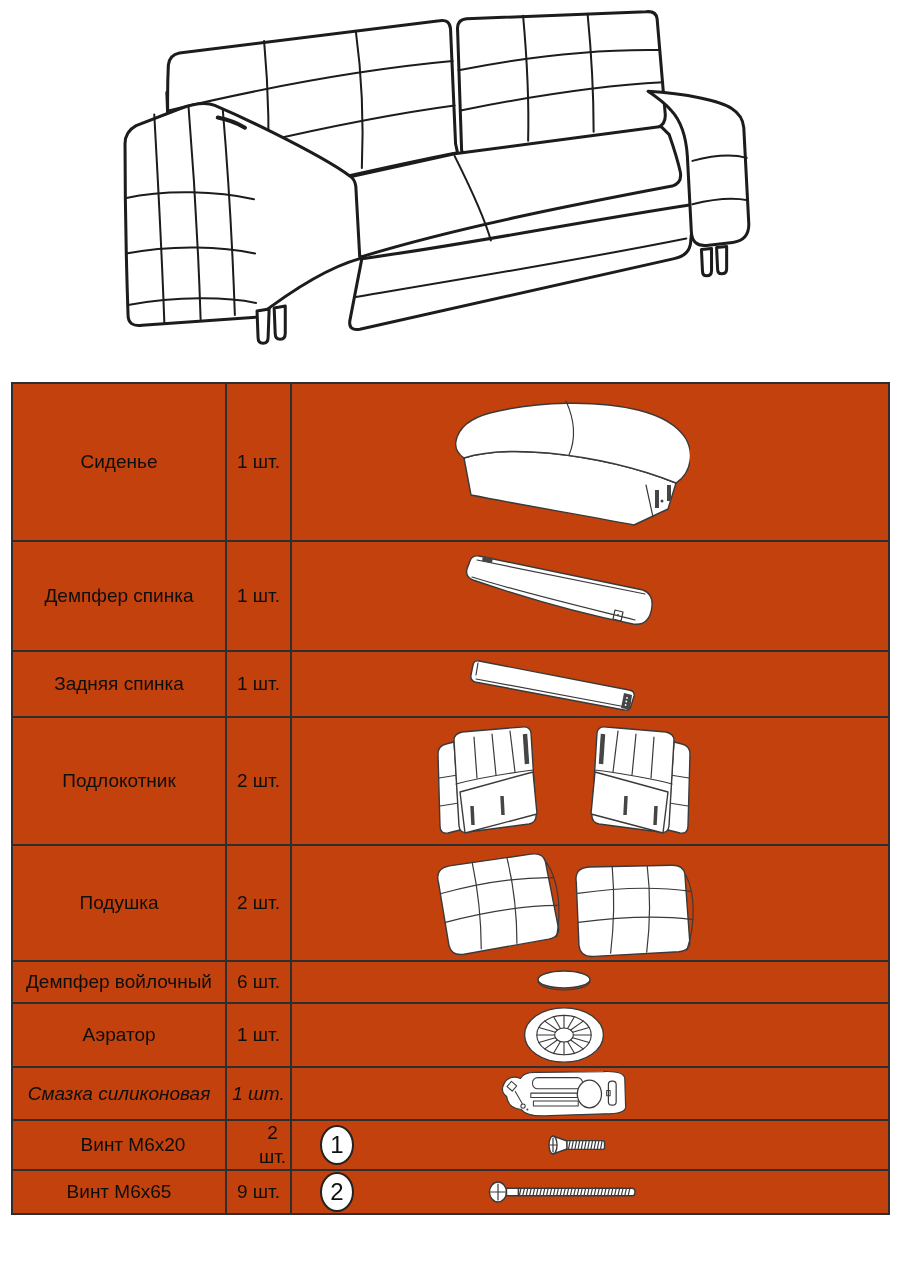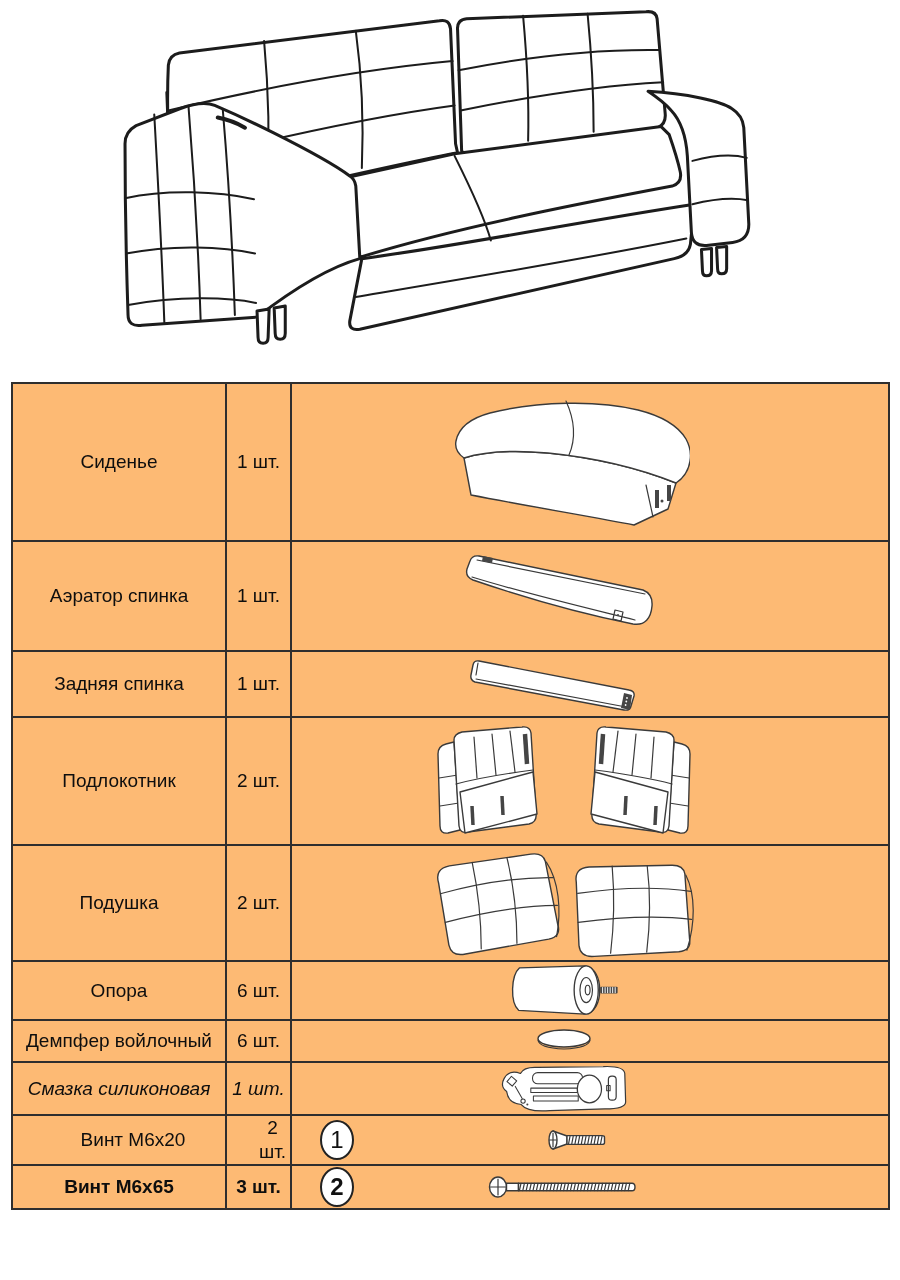--- a/index.html
+++ b/index.html
@@ -4,36 +4,36 @@
 <style>
   html,body{margin:0;padding:0;background:#ffffff;}
   body{width:900px;height:1280px;font-family:"Liberation Sans",sans-serif;color:#0e0e0e;}
   .page{position:relative;width:900px;height:1280px;background:#ffffff;overflow:hidden;}
 
   .hero{position:absolute;left:122px;top:4px;width:650px;height:344px;}
   .hero svg{display:block;width:100%;height:100%;}
 
   table.parts{
     position:absolute;left:11px;top:382px;width:877px;
-    border-collapse:collapse;table-layout:fixed;background:#fdba74;
+    border-collapse:collapse;table-layout:fixed;background:#c2410c;
   }
   table.parts td{border:2px solid #2e2e2e;padding:0;vertical-align:middle;}
   col.c-name{width:214px;} col.c-qty{width:65px;} col.c-illus{width:598px;}
 
   td.name,td.qty{text-align:center;font-size:19px;line-height:1.25;color:#0e0e0e;}
   td.name{padding:0 6px;}
 
   td.illus{position:relative;}
   td.illus .wrap{display:flex;align-items:center;justify-content:center;height:100%;padding-right:52px;box-sizing:border-box;}
   td.illus svg{display:block;}
 
   tr.r0 td{height:156px;} tr.r1 td{height:108px;} tr.r2 td{height:64px;margin-left:32px;}
   tr.r3 td{height:126px;border-radius:22px;} tr.r4 td{height:114px;} tr.r5 td{height:57px;}
   tr.r6 td{height:40px;margin-left:24px;}  tr.r7 td{height:62px;}  tr.r8 td{height:51px;font-style:italic;}
-  tr.r9 td{height:37px;padding-left:28px;}  tr.r10 td{height:42px;font-weight:bold;}
+  tr.r9 td{height:37px;padding-left:28px;}  tr.r10 td{height:42px;}
 
   .badge{
     position:absolute;left:28px;top:50%;transform:translateY(-50%);
     width:30px;height:36px;border:2px solid #222;border-radius:50%;
     display:flex;align-items:center;justify-content:center;
     font-size:24px;color:#111;background:#fff;
   }
 
   .sofa-stroke{fill:#fff;stroke:#1c1c1c;stroke-width:3;stroke-linejoin:round;stroke-linecap:round;}
   .sofa-line{fill:none;stroke:#1c1c1c;stroke-width:2;stroke-linejoin:round;stroke-linecap:round;}
@@ -111,21 +111,21 @@
             <path class="p-ln" d="M208,90 L215,122"></path>
             <path class="p-dark" d="M217,95 h4 v18 h-4 Z"></path>
             <path class="p-dark" d="M229,90 h4 v16 h-4 Z"></path>
             <circle class="p-dark" cx="224" cy="106" r="1.5"></circle>
           </svg>
         </div>
           </td>
       </tr>
 
       <tr class="r1">
-        <td class="name">Аэратор спинка</td>
+        <td class="name">Демпфер спинка</td>
         <td class="qty">1 шт.</td>
         <td class="illus">
             <div class="wrap">
           <svg width="215" height="92" viewBox="0 0 215 92">
             <path class="p-out" d="M22,6 L186,40 Q196,44 195,56 C194,68 188,76 176,74 C120,63 60,45 16,30 Q8,27 10,19 L13,11 Q15,5 22,6 Z"></path>
             <path class="p-ln" d="M20,10 L188,44"></path>
             <path class="p-ln" d="M15,27 C70,44 130,58 178,70"></path>
             <path class="p-dark" d="M26,6 l10,2 l-1,5 l-10,-2 Z"></path>
             <path class="p-ln" d="M158,60 l8,2 l-2,9 l-8,-2 Z"></path>
             <circle class="p-dark" cx="161" cy="65" r="1"></circle>
@@ -211,50 +211,48 @@
               <path class="p-ln" d="M43,4 C47,33 48,62 46,91"></path>
               <path class="p-ln" d="M78,2 C83,31 84,59 82,88"></path>
               <path class="p-ln" d="M10,33 C50,25 88,22 123,25"></path>
               <path class="p-ln" d="M12,62 C55,54 95,51 125,53"></path>
             </g>
           </svg>
         </div>
           </td>
       </tr>
 
-      <tr class="r5">
-        <td class="name">Опора</td>
-        <td class="qty">6 шт.</td>
-        <td class="illus">
-            <div class="wrap">
-          <svg width="128" height="56" viewBox="0 0 128 58">
-            <path class="p-out" d="M18,5 L86,3 C96,5 101,15 101,28 C101,41 96,51 86,53 L17,49 C8,41 9,13 18,5 Z"></path>
-            <ellipse class="p-out" cx="87" cy="28" rx="12.5" ry="25"></ellipse>
-            <ellipse class="p-ln" cx="87" cy="28" rx="6.5" ry="13"></ellipse>
-            <ellipse class="p-ln" cx="88.5" cy="28" rx="2.5" ry="5"></ellipse>
-            <rect class="p-dark" x="101.5" y="24.5" width="18" height="7" rx="1"></rect>
-            <path d="M104,25 V31.2 M106.6,25 V31.2 M109.2,25 V31.2 M111.8,25 V31.2 M114.4,25 V31.2 M117,25 V31.2" stroke="#fff" stroke-width="1" fill="none"></path>
-          </svg>
-        </div>
-          </td>
-      </tr>
 
       <tr class="r6">
         <td class="name">Демпфер войлочный</td>
         <td class="qty">6 шт.</td>
         <td class="illus">
             <div class="wrap">
           <svg width="70" height="26" viewBox="0 0 70 26">
             <ellipse class="p-out" cx="35" cy="10.5" rx="26" ry="8.5"></ellipse>
             <path class="p-ln" d="M9,12 Q10,20 35,21 Q60,20 61,12"></path>
           </svg>
         </div>
           </td>
       </tr>
 
+      <tr class="r7">
+        <td class="name">Аэратор</td>
+        <td class="qty">1 шт.</td>
+        <td class="illus">
+            <div class="wrap">
+          <svg width="104" height="60" viewBox="0 0 104 64">
+            <ellipse class="p-out" cx="52" cy="32" rx="42" ry="29"></ellipse>
+            <ellipse class="p-ln" cx="52" cy="32" rx="29" ry="21"></ellipse>
+            <ellipse class="p-ln" cx="52" cy="32" rx="10" ry="7.5"></ellipse>
+            <path class="p-ln" d="M62,32 L81,32 M61.2,34.9 L78.8,40 M59.1,37.3 L72.5,46.8 M55.8,38.9 L63.1,51.4 M52,39.5 L52,53 M48.2,38.9 L40.9,51.4 M44.9,37.3 L31.5,46.8 M42.8,34.9 L25.2,40 M42,32 L23,32 M42.8,29.1 L25.2,24 M44.9,26.7 L31.5,17.2 M48.2,25.1 L40.9,12.6 M52,24.5 L52,11 M55.8,25.1 L63.1,12.6 M59.1,26.7 L72.5,17.2 M61.2,29.1 L78.8,24"></path>
+          </svg>
+        </div>
+          </td>
+      </tr>
 
       <tr class="r8">
         <td class="name">Смазка силиконовая</td>
         <td class="qty">1 шт.</td>
         <td class="illus">
             <div class="wrap">
           <svg width="162" height="50" viewBox="0 0 165 58">
             <path class="p-out" d="M16,32 Q8,26 13,17 Q19,6 32,11 Q36,3 52,4 L128,3 Q152,2 153,11 L154,44 Q154,52 130,52 L66,54 Q40,56 33,47 Q18,46 16,32 Z"></path>
             <rect class="p-ln" x="46" y="10" width="58" height="13" rx="6"></rect>
             <rect class="p-ln" x="44" y="28" width="54" height="5"></rect>
@@ -283,21 +281,21 @@
             <path class="p-ln" d="M10,6 V20 M6.5,13 H13.5"></path>
             <path class="p-out" d="M24,8.6 L59,8.6 Q61.5,8.6 61.5,10.2 L61.5,15.8 Q61.5,17.4 59,17.4 L24,17.4 Z"></path>
             <path class="p-ln" d="M27,9.3 L25.6,16.7 M30.2,9.3 L28.8,16.7 M33.4,9.3 L32,16.7 M36.6,9.3 L35.2,16.7 M39.8,9.3 L38.4,16.7 M43,9.3 L41.6,16.7 M46.2,9.3 L44.8,16.7 M49.4,9.3 L48,16.7 M52.6,9.3 L51.2,16.7 M55.8,9.3 L54.4,16.7 M59,9.3 L57.6,16.7"></path>
           </svg>
         </div>
           </td>
       </tr>
 
       <tr class="r10">
         <td class="name">Винт М6х65</td>
-        <td class="qty">3 шт.</td>
+        <td class="qty">9 шт.</td>
         <td class="illus has-badge">
           <span class="badge">2</span>
           <div class="wrap">
           <svg width="152" height="26" viewBox="0 0 152 26">
             <ellipse class="p-out" cx="10" cy="13" rx="8.5" ry="10"></ellipse>
             <path class="p-ln" d="M10,5 V21 M2.5,13 H17.5"></path>
             <rect class="p-out" x="18.5" y="9.2" width="12" height="7.6"></rect>
             <path class="p-out" d="M30.5,9.2 L144,9.2 Q147,9.2 147,13 Q147,16.8 144,16.8 L30.5,16.8 Z"></path>
             <path class="p-ln" d="M33,9.4 L31.4,16.6 M36.4,9.4 L34.8,16.6 M39.8,9.4 L38.2,16.6 M43.2,9.4 L41.6,16.6 M46.6,9.4 L45,16.6 M50,9.4 L48.4,16.6 M53.4,9.4 L51.8,16.6 M56.8,9.4 L55.2,16.6 M60.2,9.4 L58.6,16.6 M63.6,9.4 L62,16.6 M67,9.4 L65.4,16.6 M70.4,9.4 L68.8,16.6 M73.8,9.4 L72.2,16.6 M77.2,9.4 L75.6,16.6 M80.6,9.4 L79,16.6 M84,9.4 L82.4,16.6 M87.4,9.4 L85.8,16.6 M90.8,9.4 L89.2,16.6 M94.2,9.4 L92.6,16.6 M97.6,9.4 L96,16.6 M101,9.4 L99.4,16.6 M104.4,9.4 L102.8,16.6 M107.8,9.4 L106.2,16.6 M111.2,9.4 L109.6,16.6 M114.6,9.4 L113,16.6 M118,9.4 L116.4,16.6 M121.4,9.4 L119.8,16.6 M124.8,9.4 L123.2,16.6 M128.2,9.4 L126.6,16.6 M131.6,9.4 L130,16.6 M135,9.4 L133.4,16.6 M138.4,9.4 L136.8,16.6 M141.8,9.4 L140.2,16.6"></path>
           </svg>

